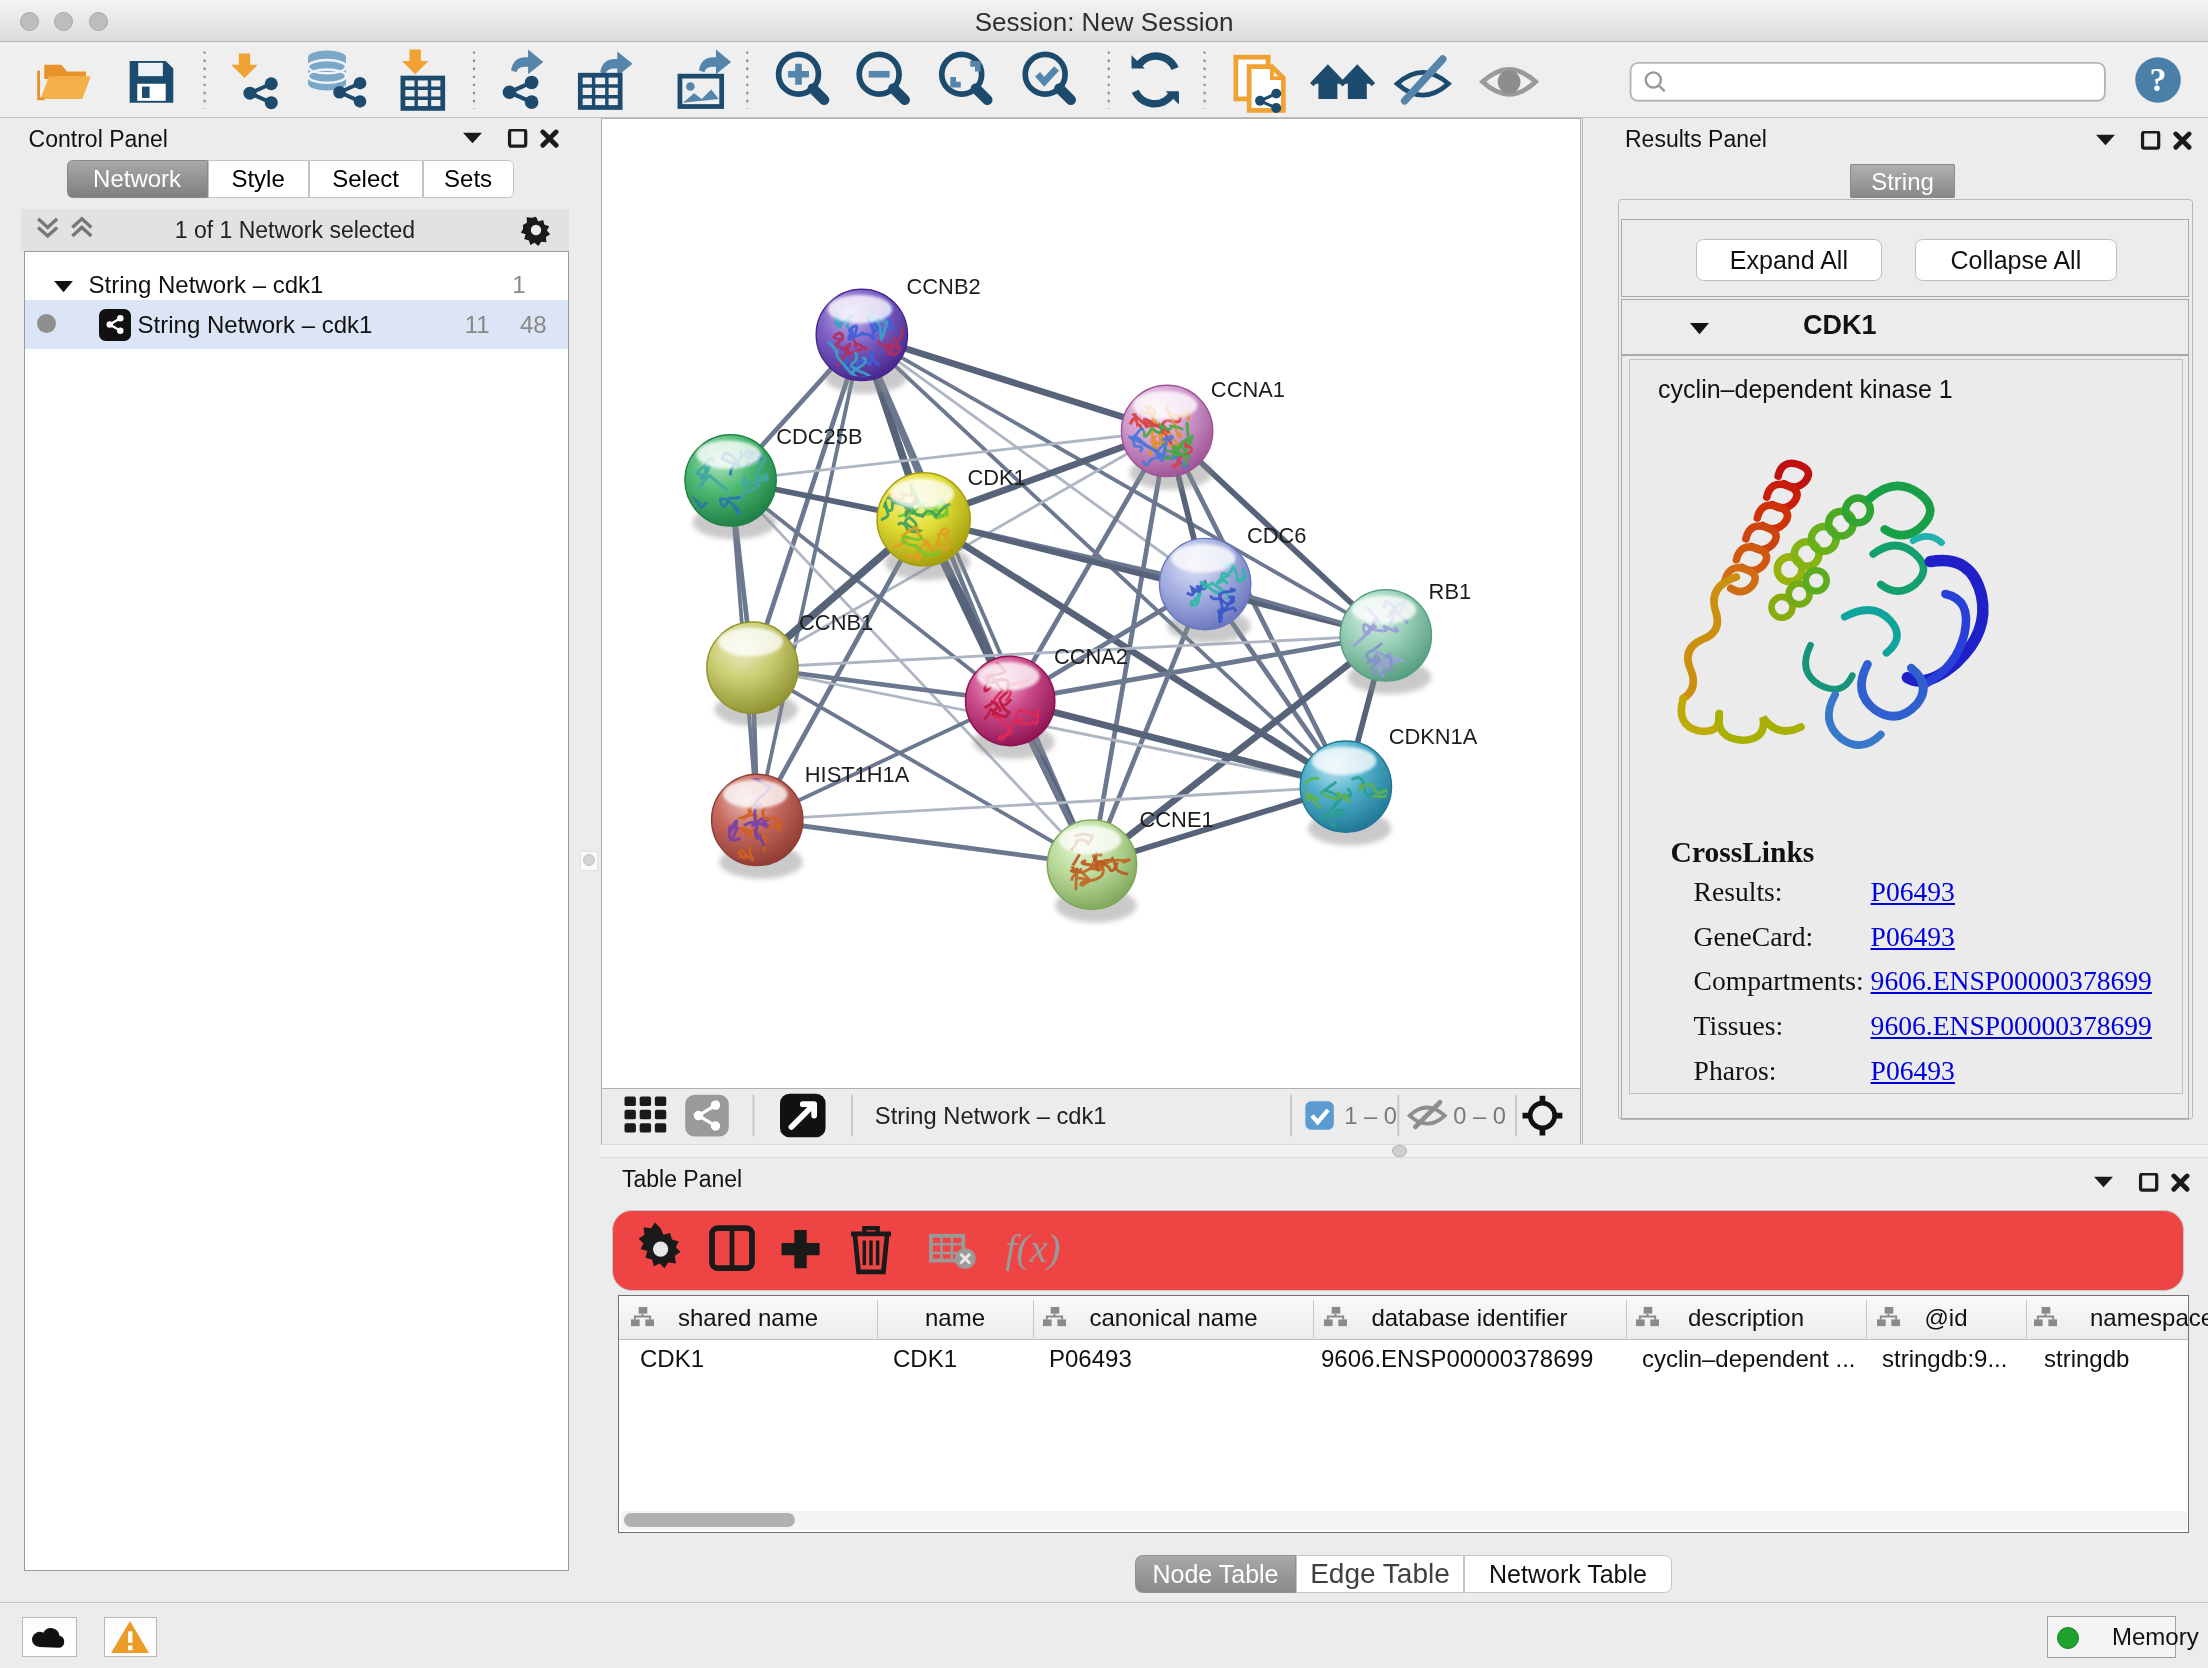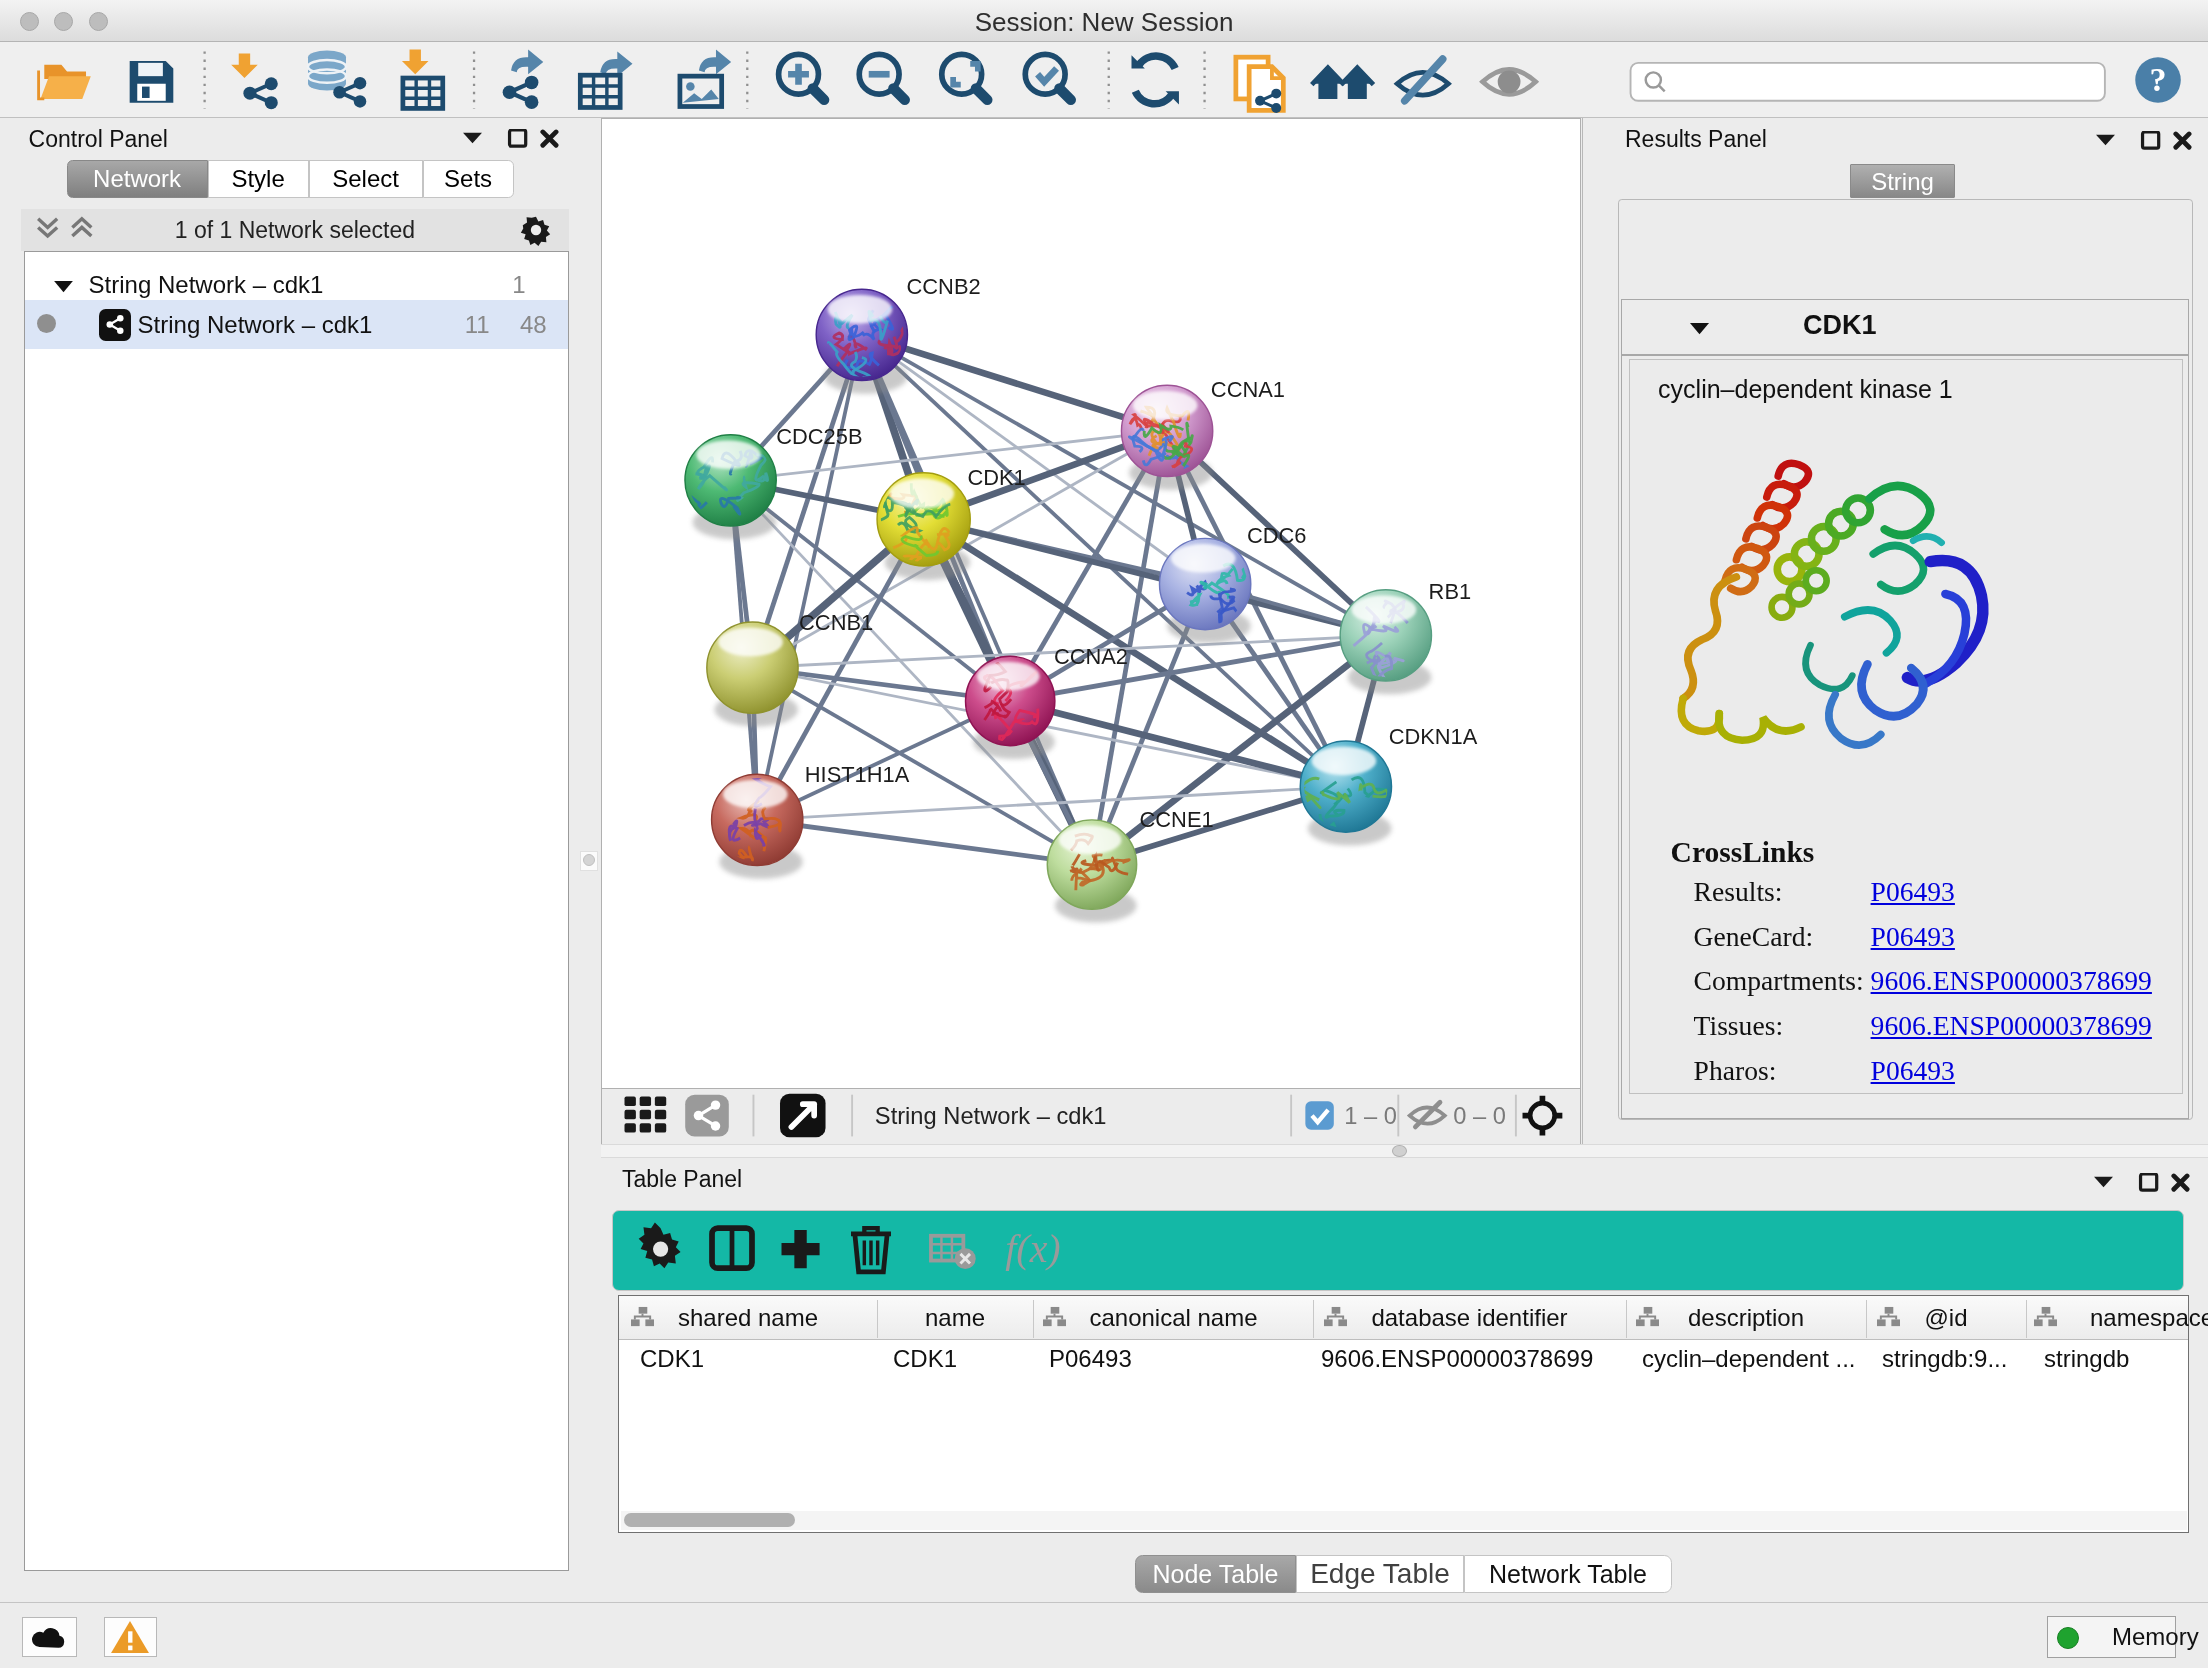--- a/index.html
+++ b/index.html
@@ -544,20 +544,24 @@
 <div class="abs" style="left:1585px;top:626px;width:12.4px;height:12.4px;border-radius:50%;background:#d4d4d4;border:1px solid #c0c0c0"></div>
 <div class="abs" style="left:1582px;top:118px;width:627px;height:1026px;background:#ececec;border-left:1px solid #b8b8b8">
     <div class="abs" style="left:42px;top:7.6px;font-size:23px;color:#111">Results Panel</div>
     <div style="position:absolute;left:513px;top:13.3px;width:114px;height:21px"><svg width="114" height="21" viewBox="0 0 120 22">
         <path d="M 0 4 h 20 l -10 11 z" fill="#1a1a1a"></path>
         <rect x="49" y="1" width="17" height="17" fill="none" stroke="#1a1a1a" stroke-width="3.4" rx="2"></rect>
         <path d="M 84 3 l 14 14 M 98 3 l -14 14" stroke="#1a1a1a" stroke-width="5" stroke-linecap="round"></path>
       </svg></div>
     <div class="abs" style="left:267px;top:46px;width:105px;height:34px;background:linear-gradient(#b0b0b0,#888888);border:1px solid #8a8a8a;border-radius:1px;color:#fff;font-size:24px;text-align:center;line-height:34px">String</div>
     <div class="abs" style="left:35px;top:81px;width:575px;height:921px;background:#ececec;border:1px solid #b8b8b8;border-radius:3.8px">
+      <div class="abs" style="left:1.9px;top:19px;width:568px;height:78px;border:1px solid #a8a8a8">
+        <div class="abs" style="left:74px;top:19px;width:186px;height:42px;background:#ffffff;border:1px solid #bdbdbd;border-radius:7.6px;font-size:25px;text-align:center;line-height:40px;color:#111">Expand All</div>
+        <div class="abs" style="left:293px;top:19px;width:202px;height:42px;background:#ffffff;border:1px solid #bdbdbd;border-radius:7.6px;font-size:25px;text-align:center;line-height:40px;color:#111">Collapse All</div>
+      </div>
       <div class="abs" style="left:1.9px;top:99px;width:568px;height:820px;border:1px solid #a8a8a8">
         <svg width="21" height="14.3" viewBox="0 0 22 15" style="position:absolute;left:67px;top:21px">
           <path d="M 1 2 h 20 l -10 12 z" fill="#111"></path>
         </svg>
         <div class="abs" style="left:181px;top:9.5px;font-size:27px;font-weight:bold;color:#111">CDK1</div>
         <div class="abs" style="left:0;top:54px;width:566px;height:1.9px;background:#a8a8a8"></div>
         <div class="abs" style="left:6.7px;top:59px;width:554px;height:735px;background:#ebebeb;border:1px solid #c0c0c0">
           <div class="abs" style="left:28.5px;top:15px;font-size:25px;color:#111">cyclin–dependent kinase 1</div>
           <svg width="361" height="314" viewBox="0 0 380 330" style="position:absolute;left:19px;top:95px">
             <g fill="none" stroke-linecap="round">
@@ -606,21 +610,21 @@
       </div>
     </div>
   </div>
 <div class="abs" style="left:601px;top:1158px;width:1607px;height:443px;background:#ececec">
     <div class="abs" style="left:21px;top:7.6px;font-size:23px;color:#111">Table Panel</div>
     <div style="position:absolute;left:1493px;top:15px;width:114px;height:21px"><svg width="114" height="21" viewBox="0 0 120 22">
         <path d="M 0 4 h 20 l -10 11 z" fill="#1a1a1a"></path>
         <rect x="49" y="1" width="17" height="17" fill="none" stroke="#1a1a1a" stroke-width="3.4" rx="2"></rect>
         <path d="M 84 3 l 14 14 M 98 3 l -14 14" stroke="#1a1a1a" stroke-width="5" stroke-linecap="round"></path>
       </svg></div>
-    <div class="abs" style="left:10.5px;top:52px;width:1572px;height:81px;background:#14b8a6;border:1px solid #c6c6c6;border-radius:7px"><svg width="476" height="81" viewBox="0 0 500 85">
+    <div class="abs" style="left:10.5px;top:52px;width:1572px;height:81px;background:#ef4444;border:1px solid #c6c6c6;border-radius:20px"><svg width="476" height="81" viewBox="0 0 500 85">
         <g transform="translate(50,40)">
           <path d="M0,-22 l3,7 7,-2 2,7 7,2 -3,6 5,5 -6,4 1,8 -8,-1 -4,6 -5,-5 -6,3 -2,-7 -7,-2 2,-7 -7,-2 3,-6 -5,-5 6,-4 -1,-8 8,1 4,-6 5,5z" fill="#1a1a1a"></path>
           <circle r="8" fill="#e7e7e7"></circle>
         </g>
         <rect x="104" y="18" width="42" height="42" rx="6" fill="none" stroke="#1a1a1a" stroke-width="6"></rect>
         <line x1="125" y1="18" x2="125" y2="60" stroke="#1a1a1a" stroke-width="5"></line>
         <path d="M 197 20 v 40 M 177 40 h 40" stroke="#1a1a1a" stroke-width="13"></path>
         <g fill="none" stroke="#1a1a1a">
           <path d="M 250 24 h 42" stroke-width="5"></path>
           <path d="M 264 24 v -6 h 14 v 6" stroke-width="4.5"></path>

